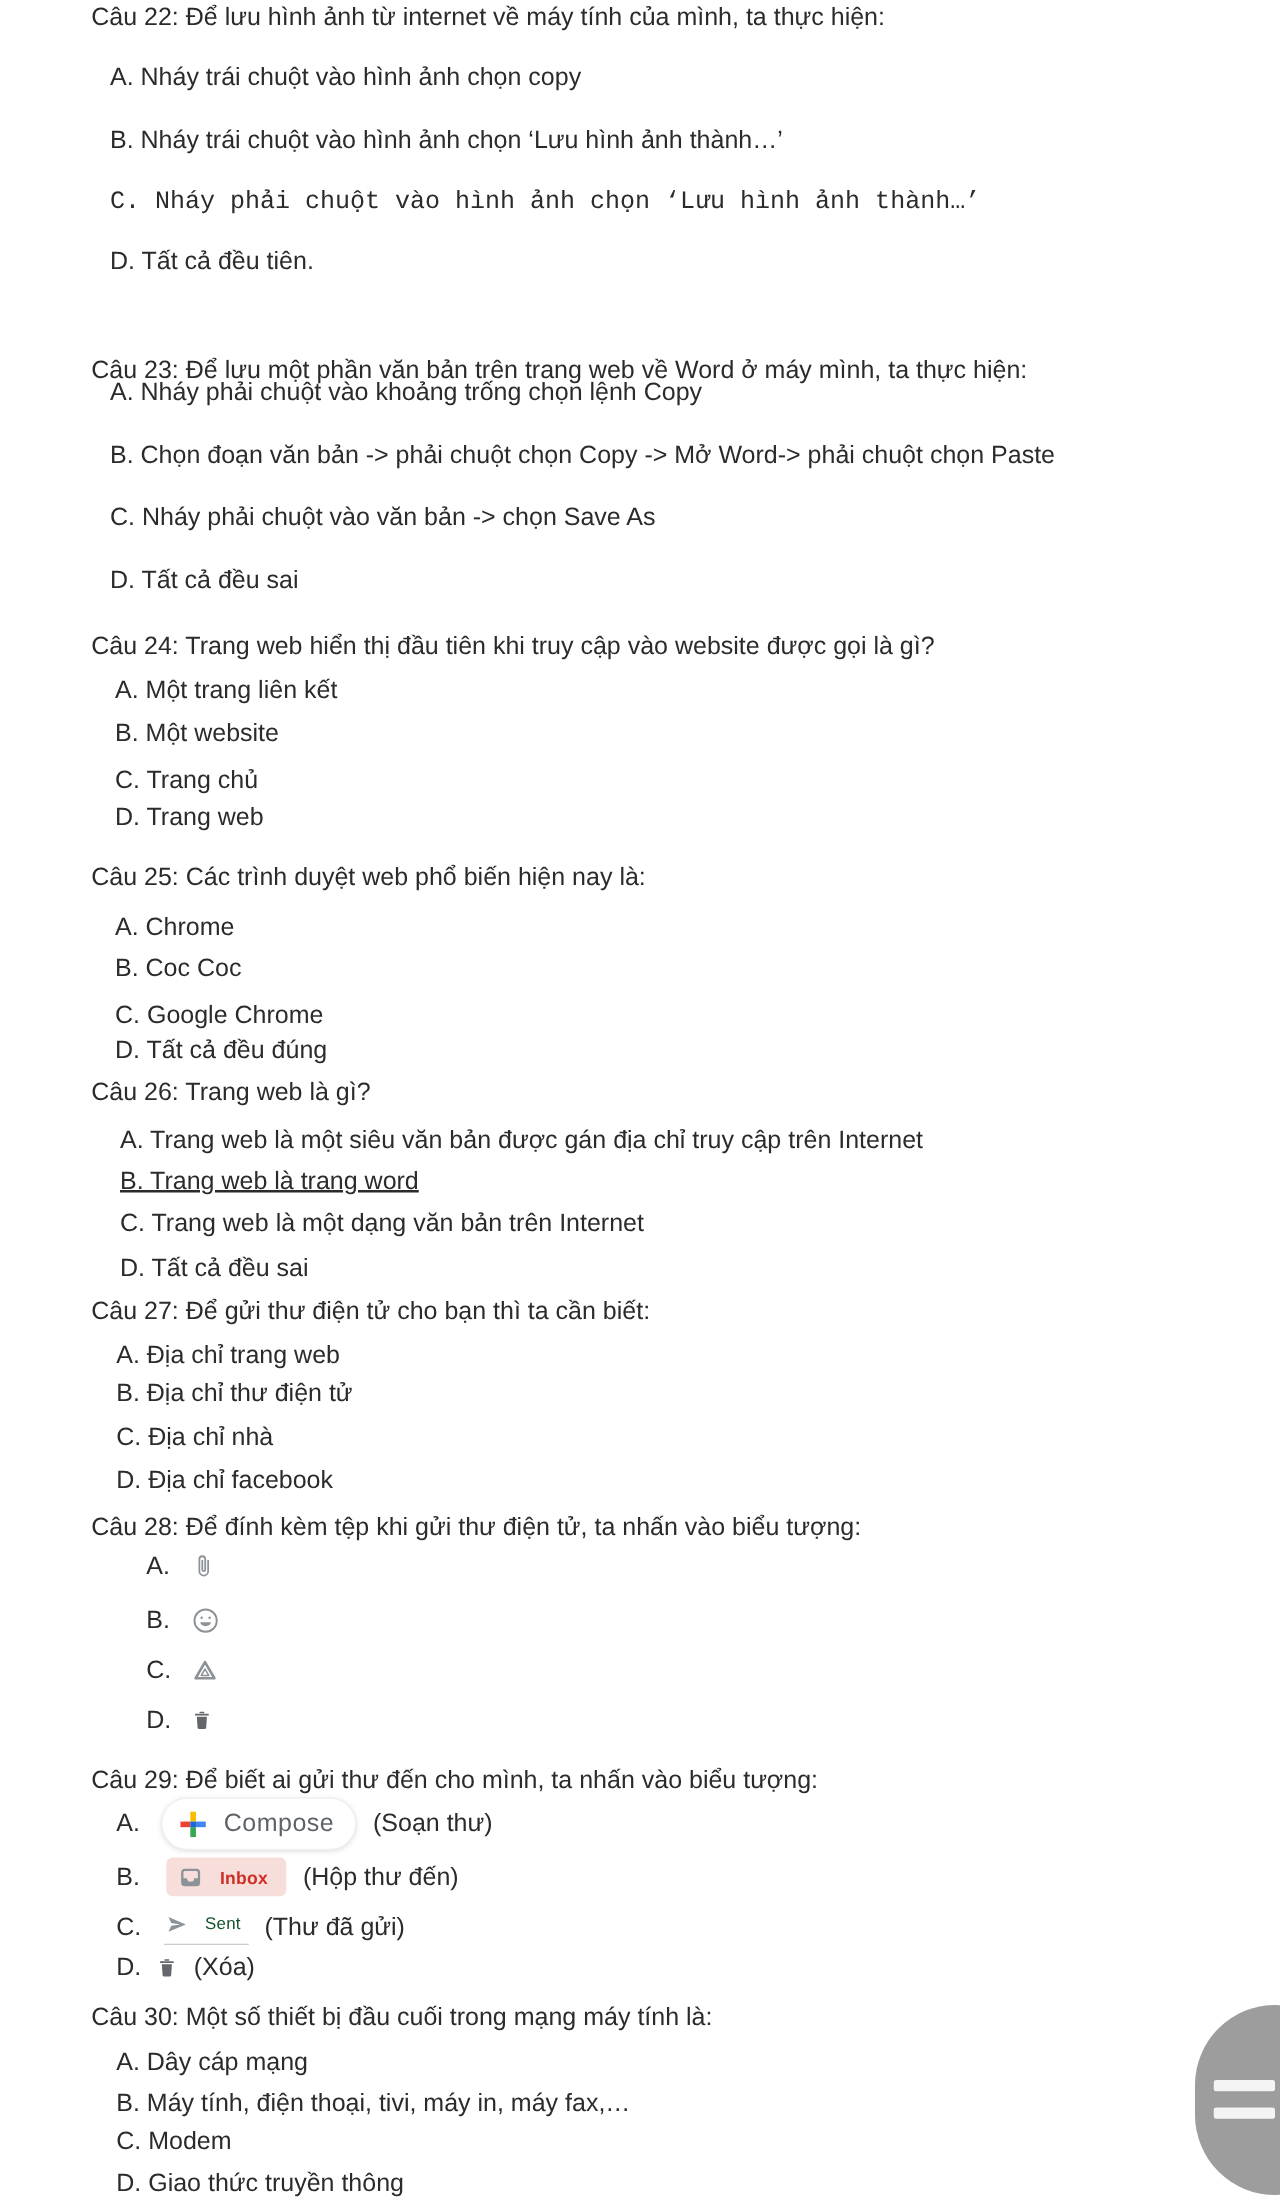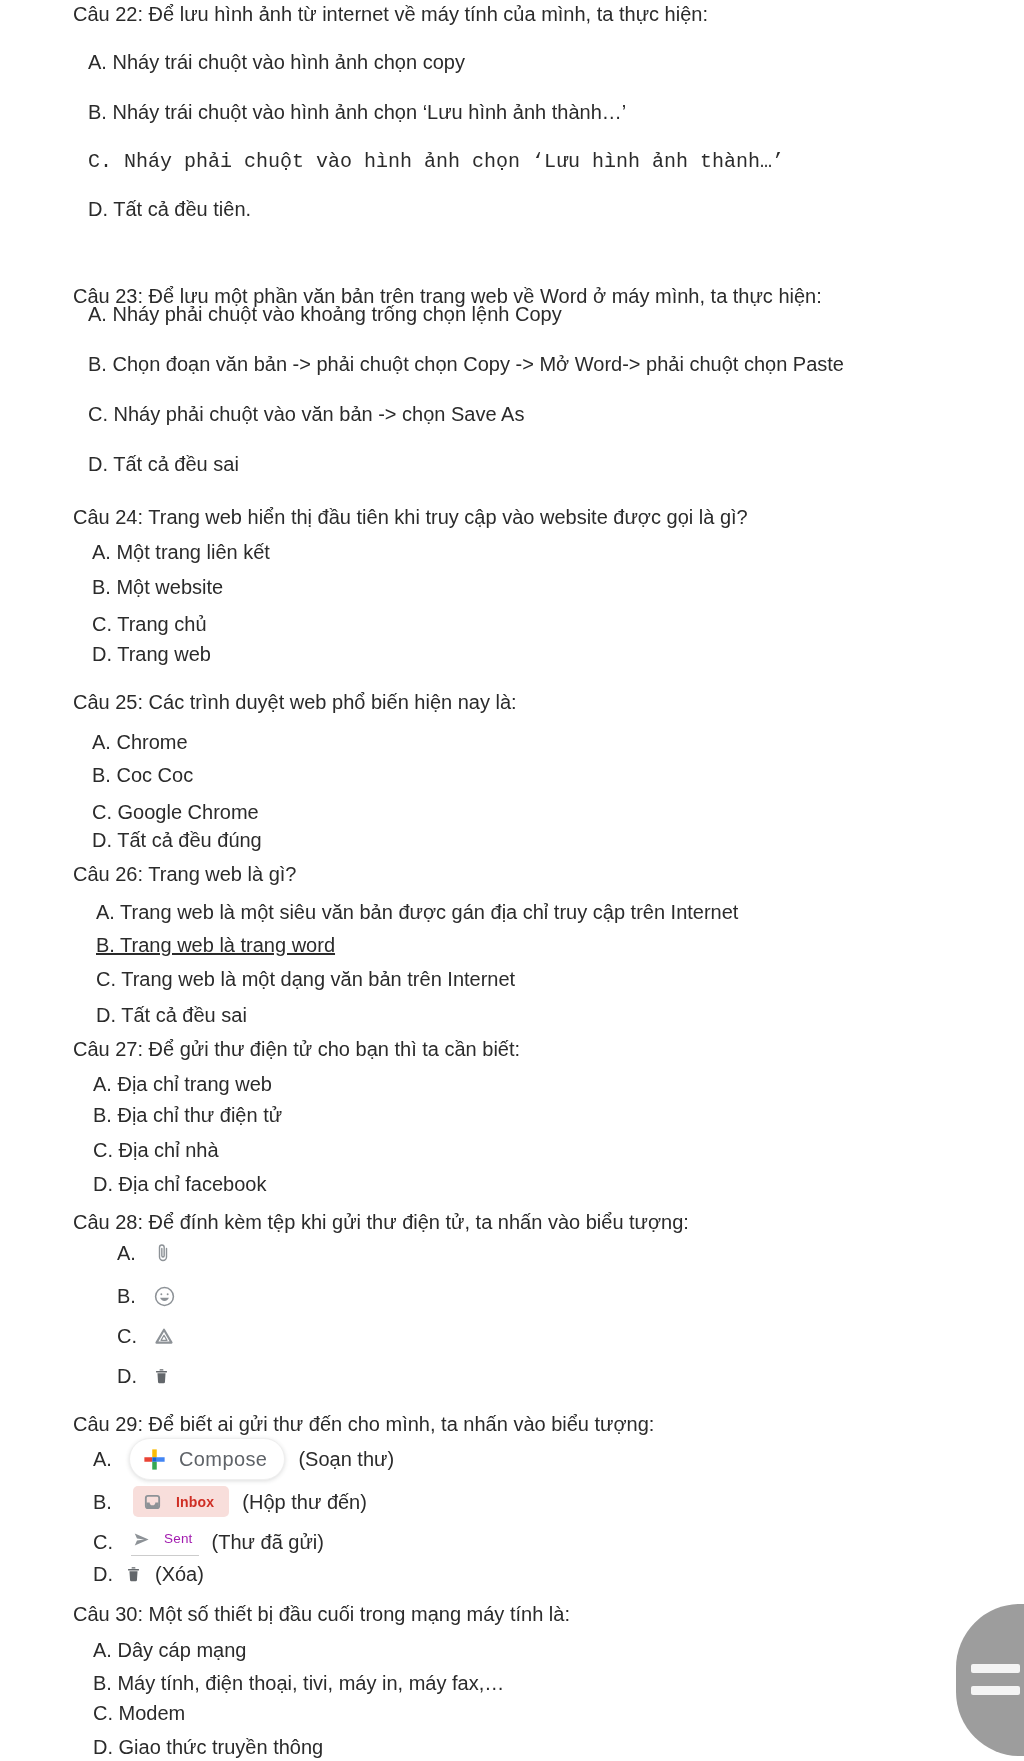--- a/index.html
+++ b/index.html
@@ -45,21 +45,21 @@
   }
   .inbox-chip .btn-text{
     font-size:14px;font-weight:700;color:#cf2e24;letter-spacing:.2px;
   }
   .sent-item{
     display:inline-flex;align-items:center;gap:12px;
     margin-left:8px;padding:0 6px 4px 0;
     border-bottom:1px solid #cccccc;
   }
   .sent-item .btn-text{
-    font-size:13.5px;font-weight:500;color:#a21caf;letter-spacing:.2px;
+    font-size:13.5px;font-weight:500;color:#14532d;letter-spacing:.2px;
   }
   .note{margin-left:13px;color:#2b2b2b;}
   .trash-inline{margin-left:2px;}
   
   .scroll-handle{
     position:absolute;left:956px;top:1604px;width:128px;height:152px;
     background:#9d9d9d;border-radius:76px;
   }
   .scroll-handle .bar{
     position:absolute;left:15px;width:49px;height:9px;border-radius:2px;background:#f4f4f4;

